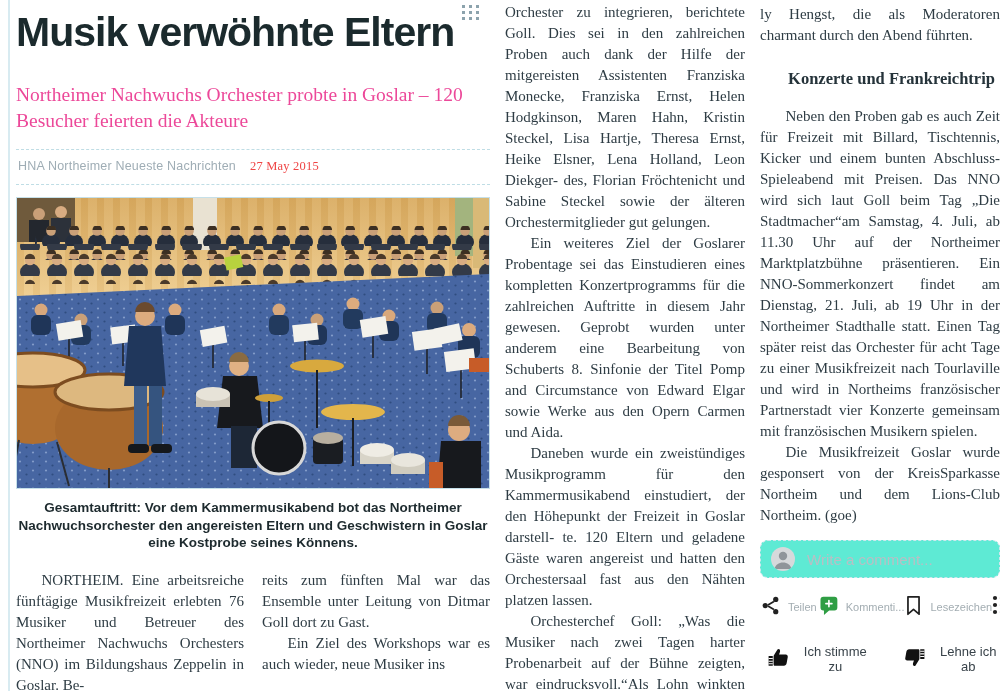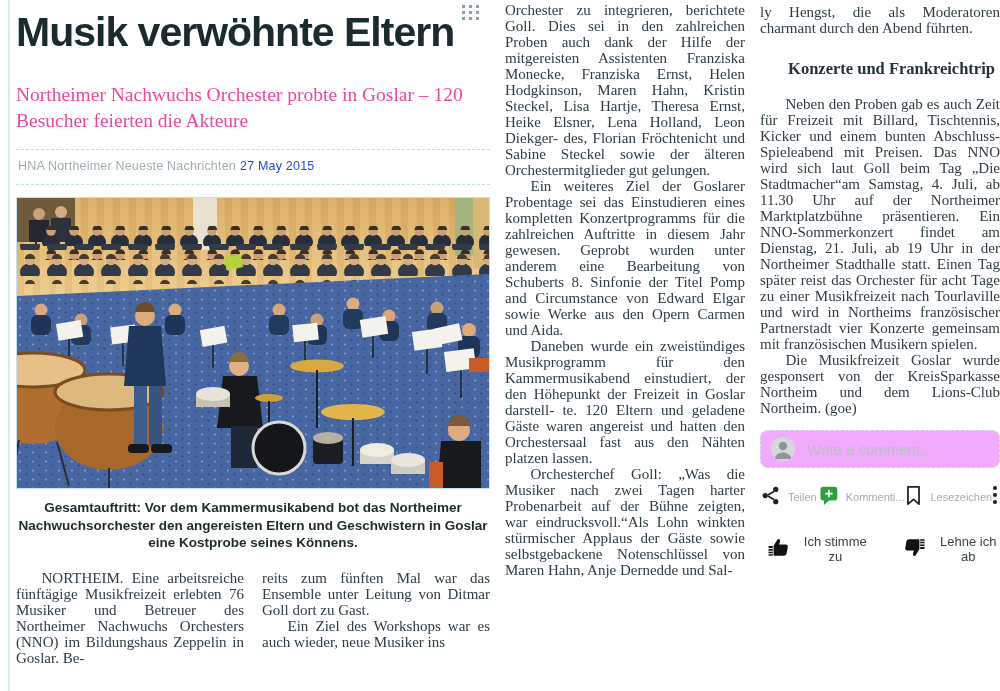--- a/index.html
+++ b/index.html
@@ -10,44 +10,44 @@
   
   .col-left{position:absolute;left:16px;top:0;width:474px;}
   .handle{position:absolute;left:446px;top:5px;width:18px;height:16px;cursor:pointer;}
   h1.title{margin:8px 0 0;width:440px;font-weight:800;font-size:41px;line-height:49px;
            letter-spacing:-1px;color:#1b2a2d;font-family:"Liberation Sans",sans-serif;}
   .subtitle{margin:25px 0 0;font-family:"Liberation Serif",serif;font-weight:400;
             font-size:19.5px;line-height:26px;color:#ec4899;}
   .byline{margin-top:15px;padding:9px 2px 10px;border-top:1px dashed #bfdde5;
           border-bottom:1px dashed #bfdde5;font-size:12.5px;line-height:15px;
           color:#9fadb5;letter-spacing:.2px;}
-  .byline .date{margin-left:4px;color:#1d4ed8;}
+  .byline .date{margin-left:14px;color:#ef4444;font-family:Liberation Serif, serif;}
   figure.photo{margin:12px 0 0;padding:0;width:472px;height:290px;
                border:1px solid #c6e0e9;overflow:hidden;background:#e9d9a8;}
   figure.photo svg{display:block;}
   .caption{margin:10px 2px 0;font-weight:700;font-size:13.5px;line-height:17.5px;
            color:#1d2a2e;text-align:center;}
   .subcols{display:flex;gap:18px;margin-top:18px;}
   .subcol{width:228px;overflow:hidden;}
 
   
   .body-text p{margin:0;font-family:"Liberation Serif",serif;font-size:15px;
-               line-height:16px;color:#2e3c44;text-align:justify;}
+               line-height:21px;color:#2e3c44;text-align:justify;}
   .body-text p.indent{text-indent:1.7em;}
 
   
   .col-mid{position:absolute;left:505px;top:2px;width:240px;height:689px;overflow:hidden;}
   .col-right{position:absolute;left:760px;top:4px;width:240px;height:687px;overflow:hidden;}
   .col-right h3{margin:21px 0 15px;font-family:"Liberation Serif",serif;font-weight:700;
                 font-size:16.5px;line-height:24px;color:#25333a;text-align:justify;
                 text-indent:1.7em;}
 
   
   .comment-box{margin-top:14px;display:flex;align-items:center;gap:10px;height:36px;
-               border:1.5px dashed #cfe6ee;border-radius:8px;padding:0 10px;background:#f0abfc;}
+               border:1.5px dashed #cfe6ee;border-radius:8px;padding:0 10px;background:#5eead4;}
   .avatar{flex:0 0 auto;width:24px;height:24px;border-radius:50%;background:#d6d9db;
           overflow:hidden;display:flex;align-items:flex-end;justify-content:center;}
   .comment-box input{border:0;outline:0;flex:1;min-width:0;background:transparent;
           font-family:"Liberation Sans",sans-serif;font-size:15px;color:#444;}
   .comment-box input::placeholder{color:#b9bfc4;}
 
   
   .actions{margin-top:16px;width:218px;display:flex;justify-content:space-between;}
   button{background:none;border:0;padding:0;cursor:pointer;font-family:"Liberation Sans",sans-serif;}
   .action{display:flex;flex-direction:row;align-items:center;gap:7px;}

